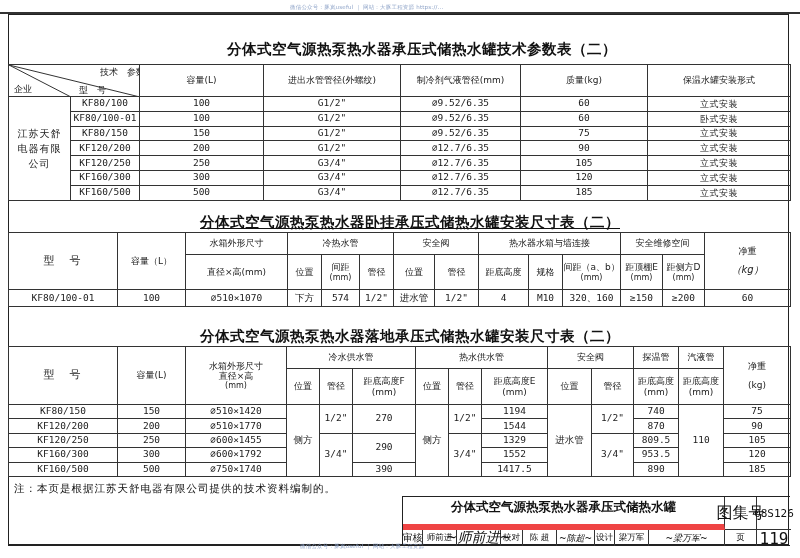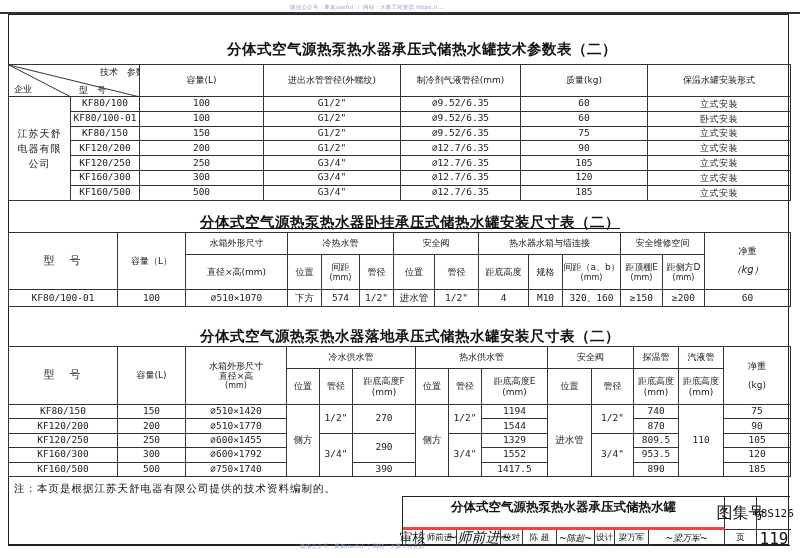--- a/index.html
+++ b/index.html
@@ -9,21 +9,21 @@
   .wm{position:absolute;font-size:5.5px;color:#8fa4c8;white-space:nowrap;letter-spacing:0.2px;}
   .ttl{position:absolute;font-size:14.5px;font-weight:bold;color:#111;white-space:nowrap;letter-spacing:0.5px;font-family:"DejaVu Sans",sans-serif;}
   table.t{position:absolute;border-collapse:collapse;table-layout:fixed;font-size:9.5px;color:#1a1a1a;}
   table.t td{border:1px solid #333;text-align:center;vertical-align:middle;padding:0;line-height:1.15;overflow:hidden;white-space:nowrap;}
   table.t td.num{font-family:"DejaVu Sans Mono","Liberation Mono",monospace;font-size:9.5px;}
   .hdr{font-size:9px;}
   .diag{position:relative;}
   .diag svg{position:absolute;left:0;top:0;}
   .note{position:absolute;left:14px;top:482px;font-size:10.5px;color:#111;white-space:nowrap;letter-spacing:1px;}
   .tb{position:absolute;left:402px;top:496px;width:388px;height:50px;border:1.5px solid #222;border-right:none;box-sizing:border-box;}
-  .tb-title{position:absolute;left:0;top:0;width:322px;height:33px;border-right:1px solid #333;border-bottom:3px solid #ef4444;box-sizing:border-box;text-align:center;font-weight:bold;font-size:12.5px;line-height:15px;padding-top:2px;color:#111;}
+  .tb-title{position:absolute;left:0;top:0;width:322px;height:33px;border-right:1px solid #333;border-bottom:6px solid #ef4444;box-sizing:border-box;text-align:center;font-weight:bold;font-size:12.5px;line-height:15px;padding-top:2px;color:#111;}
   .tb-cell{position:absolute;box-sizing:border-box;border-right:1px solid #333;border-bottom:1px solid #333;text-align:center;font-size:16px;color:#111;display:flex;align-items:center;justify-content:center;white-space:nowrap;}
   .sig{font-family:"DejaVu Serif",serif;font-style:italic;font-size:13px;color:#111;}
   .s9{font-size:9px;letter-spacing:0.5px;}
 </style>
 </head>
 <body>
 
 <div class="topline"></div>
 <div class="wm" style="left:290px;top:4px;">微信公众号：豚岚useful ｜ 网站：大豚工程资源 https://...</div>
 <div class="frame"></div>
@@ -312,21 +312,21 @@
 <div class="note">注：本页是根据江苏天舒电器有限公司提供的技术资料编制的。</div>
 <div class="wm" style="left:300px;top:543px;">微信公众号：豚岚useful ｜ 网站：大豚工程资源</div>
 
 <div class="tb">
   <div class="tb-title">
     <div>分体式空气源热泵热水器承压式储热水罐</div>
   </div>
   <div class="tb-cell" style="left:322px;top:0;width:32px;height:33px;">图集号</div>
   <div class="tb-cell" style="left:354px;top:0;width:34px;height:33px;border-right:none;font-family:'DejaVu Sans Mono',monospace;font-size:11px;">08S126</div>
 
-  <div class="tb-cell" style="left:0;top:33px;width:20px;height:16px;border-bottom:none;font-size:13px;">审核</div>
+  <div class="tb-cell" style="left:0;top:33px;width:20px;height:16px;border-bottom:none;font-size:10px;">审核</div>
   <div class="tb-cell" style="left:20px;top:33px;width:34px;height:16px;border-bottom:none;font-size:8.5px;">师前进</div>
   <div class="tb-cell sig" style="left:54px;top:33px;width:44px;height:16px;border-bottom:none;">
       <span style="font-size:14px">~师前进~</span>
     </div>
   <div class="tb-cell" style="left:98px;top:33px;width:22px;height:16px;border-bottom:none;font-size:8.5px;">校对</div>
   <div class="tb-cell" style="left:120px;top:33px;width:34px;height:16px;border-bottom:none;font-size:8.5px;">陈 超</div>
   <div class="tb-cell sig" style="left:154px;top:33px;width:38px;height:16px;border-bottom:none;">
       <span style="font-size:9px">~陈超~</span>
     </div>
   <div class="tb-cell" style="left:192px;top:33px;width:20px;height:16px;border-bottom:none;font-size:8.5px;">设计</div>

